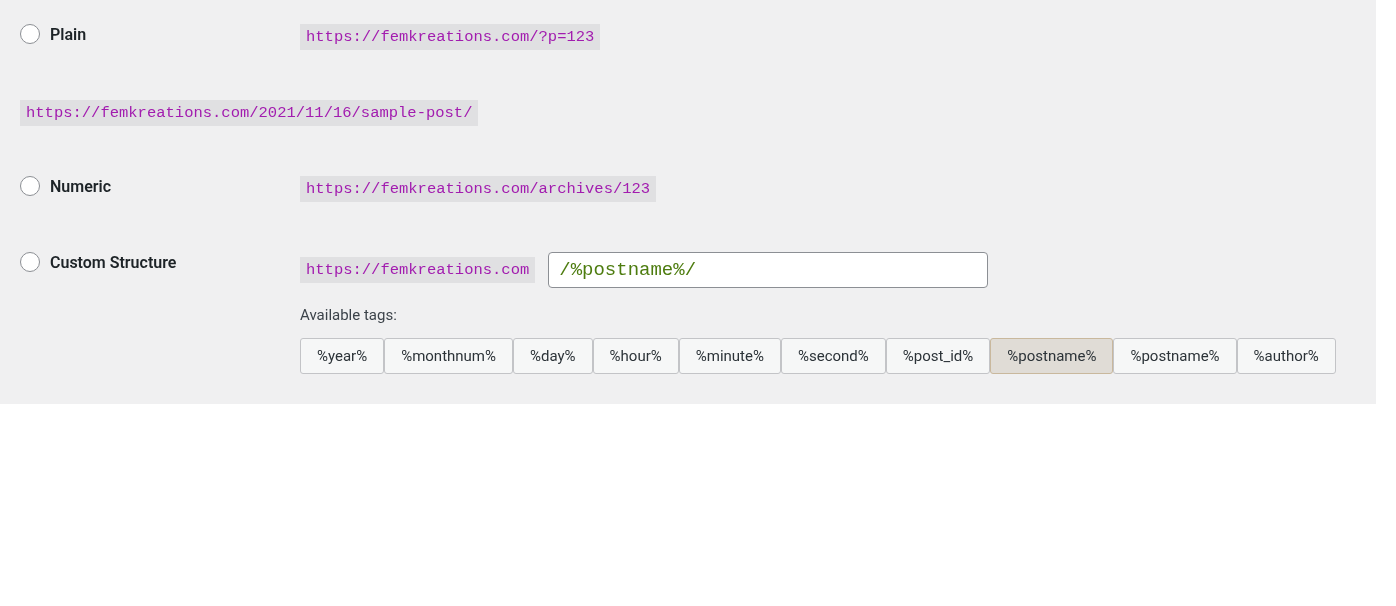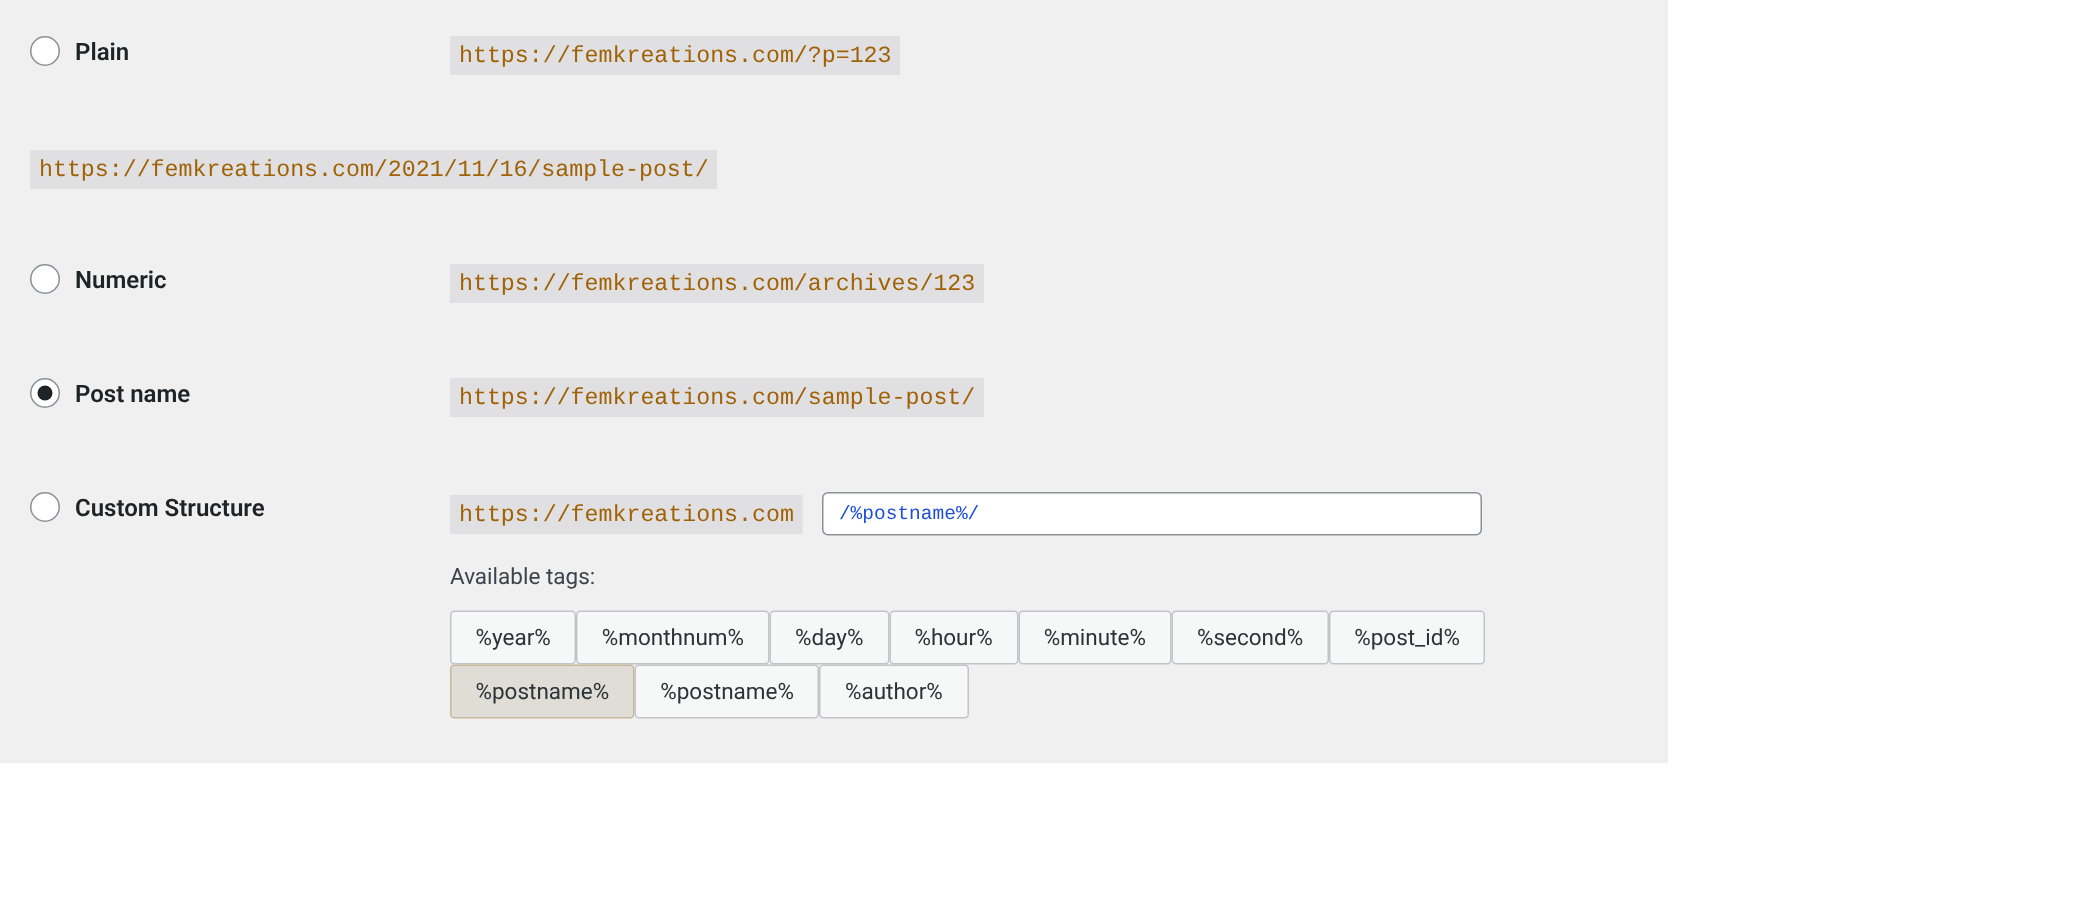--- a/index.html
+++ b/index.html
@@ -9,21 +9,21 @@
     background: #fff;
   }
   body {
     font-family: -apple-system, BlinkMacSystemFont, "Segoe UI", Roboto, "Helvetica Neue", Arial, sans-serif;
     font-size: 15px;
     color: #1d2327;
   }
   .panel {
     background: #f0f0f1;
     padding: 24px 20px 30px 20px;
-    width: 1112px;
+    width: 1376px;
   }
   .row {
     display: flex;
     align-items: flex-start;
     margin-bottom: 50px;
   }
   .row:last-child { margin-bottom: 0; }
   .label-col {
     display: flex;
     align-items: center;
@@ -53,38 +53,38 @@
     font-weight: 600;
     font-size: 16px;
     color: #1d2327;
   }
   .value-col {
     flex: 1;
   }
   code.example {
     font-family: "SFMono-Regular", Consolas, "Liberation Mono", Menlo, monospace;
     background: #e0e0e2;
-    color: #a16207;
+    color: #a21caf;
     padding: 4px 6px;
     font-size: 15.5px;
     display: inline-block;
   }
   .custom-line {
     display: flex;
     align-items: center;
     gap: 13px;
   }
   .custom-input {
     font-family: "SFMono-Regular", Consolas, "Liberation Mono", Menlo, monospace;
-    font-size: 13px;
+    font-size: 19px;
     padding: 6px 10px;
     border: 1px solid #8c8f94;
     border-radius: 4px;
     background: #fff;
-    color: #1d4ed8;
+    color: #4d7c0f;
     width: 440px;
   }
   .available-label {
     margin-top: 18px;
     margin-bottom: 14px;
     font-size: 15px;
     color: #3c434a;
   }
   .tags {
     display: flex;
@@ -131,29 +131,20 @@
   <div class="row">
     <label class="label-col">
       <span class="radio"></span>
       <span class="label-text">Numeric</span>
     </label>
     <div class="value-col">
       <code class="example">https://femkreations.com/archives/123</code>
     </div>
   </div>
 
-  <div class="row">
-    <label class="label-col">
-      <span class="radio checked"></span>
-      <span class="label-text">Post name</span>
-    </label>
-    <div class="value-col">
-      <code class="example">https://femkreations.com/sample-post/</code>
-    </div>
-  </div>
 
   <div class="row">
     <label class="label-col">
       <span class="radio"></span>
       <span class="label-text">Custom Structure</span>
     </label>
     <div class="value-col">
       <div class="custom-line">
         <code class="example">https://femkreations.com</code>
         <input class="custom-input" type="text" value="/%postname%/" style="">

